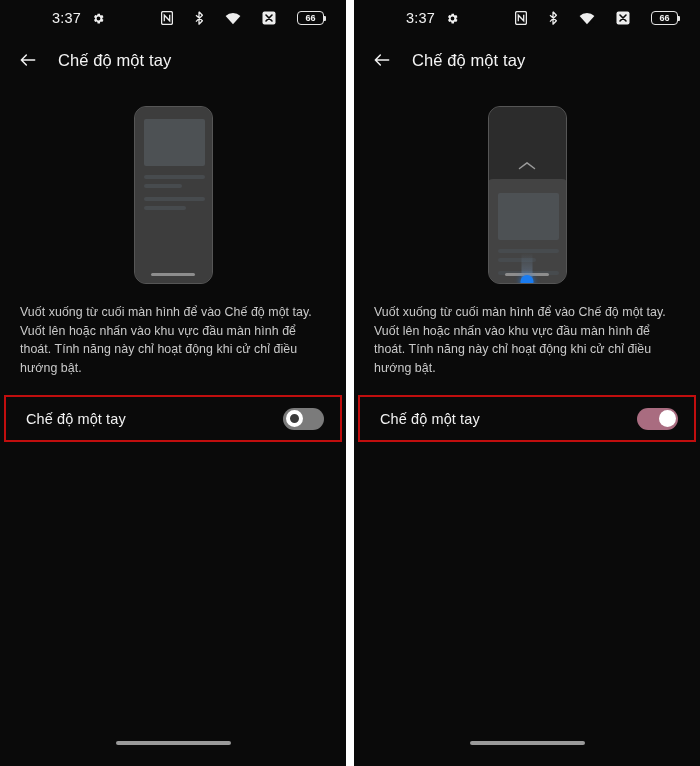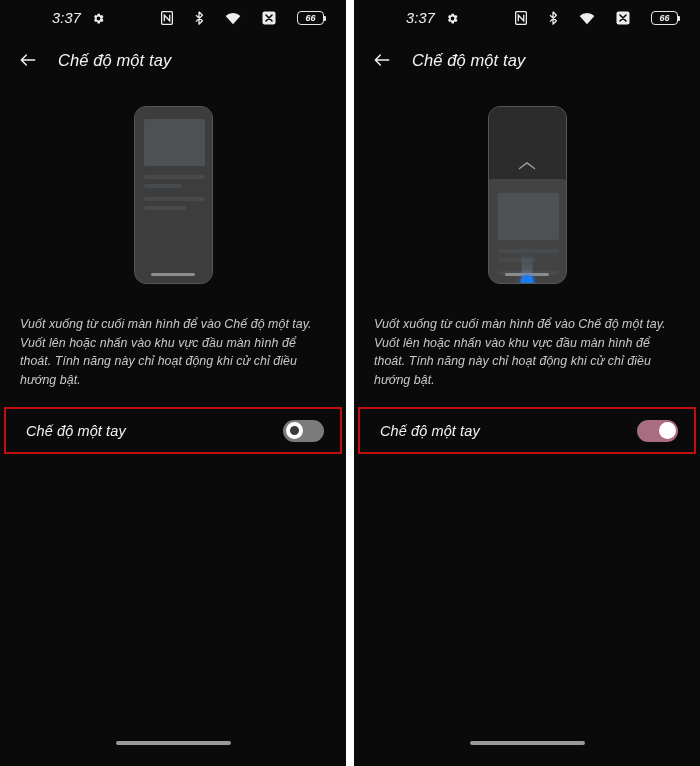--- a/index.html
+++ b/index.html
@@ -10,21 +10,20 @@
     background: #ffffff;
     font-family: "Liberation Sans", sans-serif;
     overflow: hidden;
   }
 
   .screens {
     display: flex;
     width: 700px;
     height: 766px;
     background: #a21caf;
-    font-style: italic;
   }
 
   .panel {
     position: relative;
     width: 346px;
     height: 766px;
     background: #0a0a0a;
     overflow: hidden;
   }
 
@@ -191,21 +190,21 @@
     background: #1a7cf0;
     box-shadow: 0 0 5px 1px rgba(26,124,240,0.55);
   }
 
   
   .desc {
     color: #c9c9c9;
     font-size: 12.4px;
     line-height: 18.5px;
     padding: 0 20px;
-    margin-top: 18px;
+    margin-top: 6px;
     letter-spacing: 0.05px;
   }
 
   
   .highlight-box {
     margin: 18px 4px 0 4px;
     border: 2px solid #c10e0e;
     height: 47px;
     display: flex;
     align-items: center;

